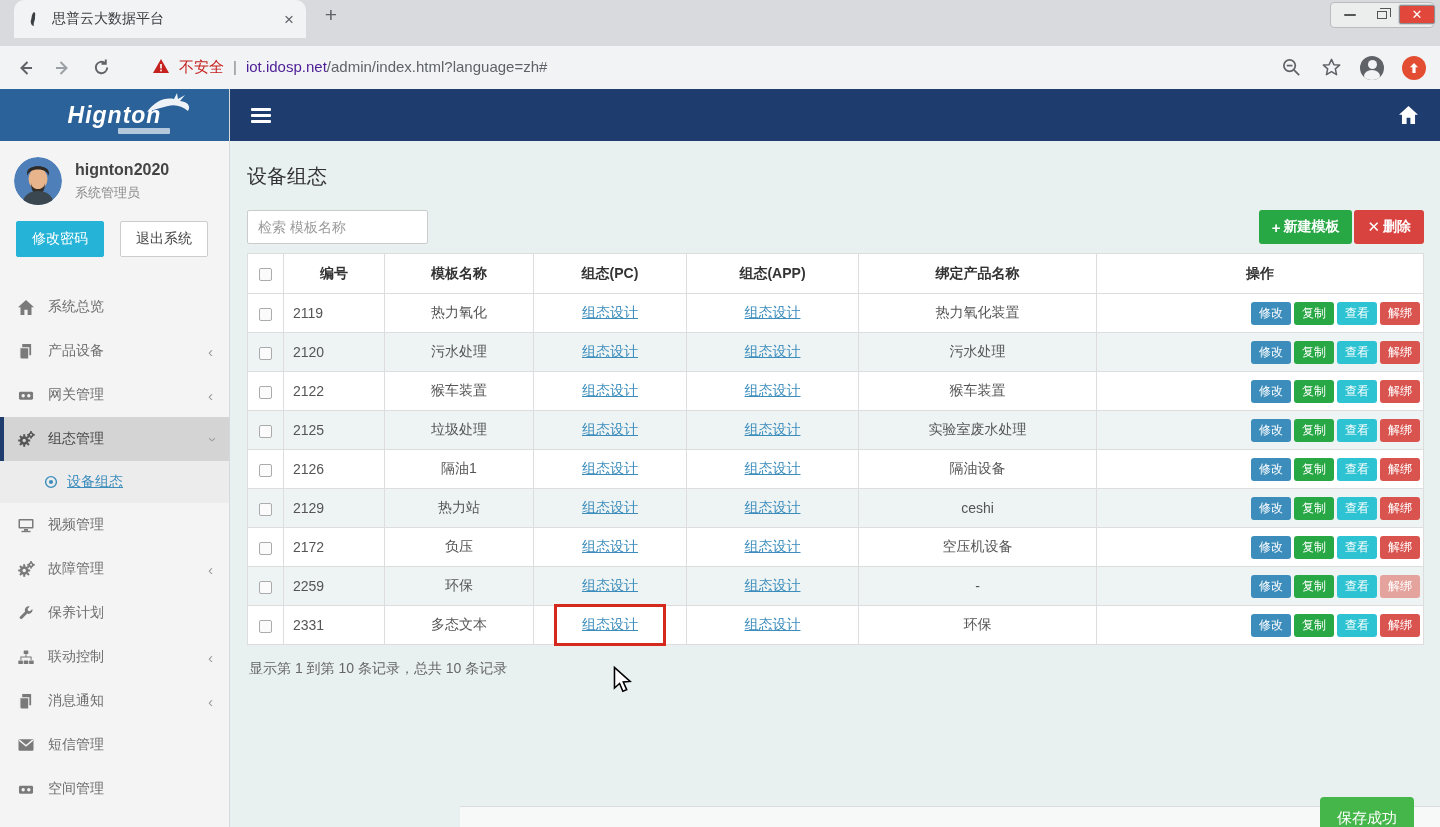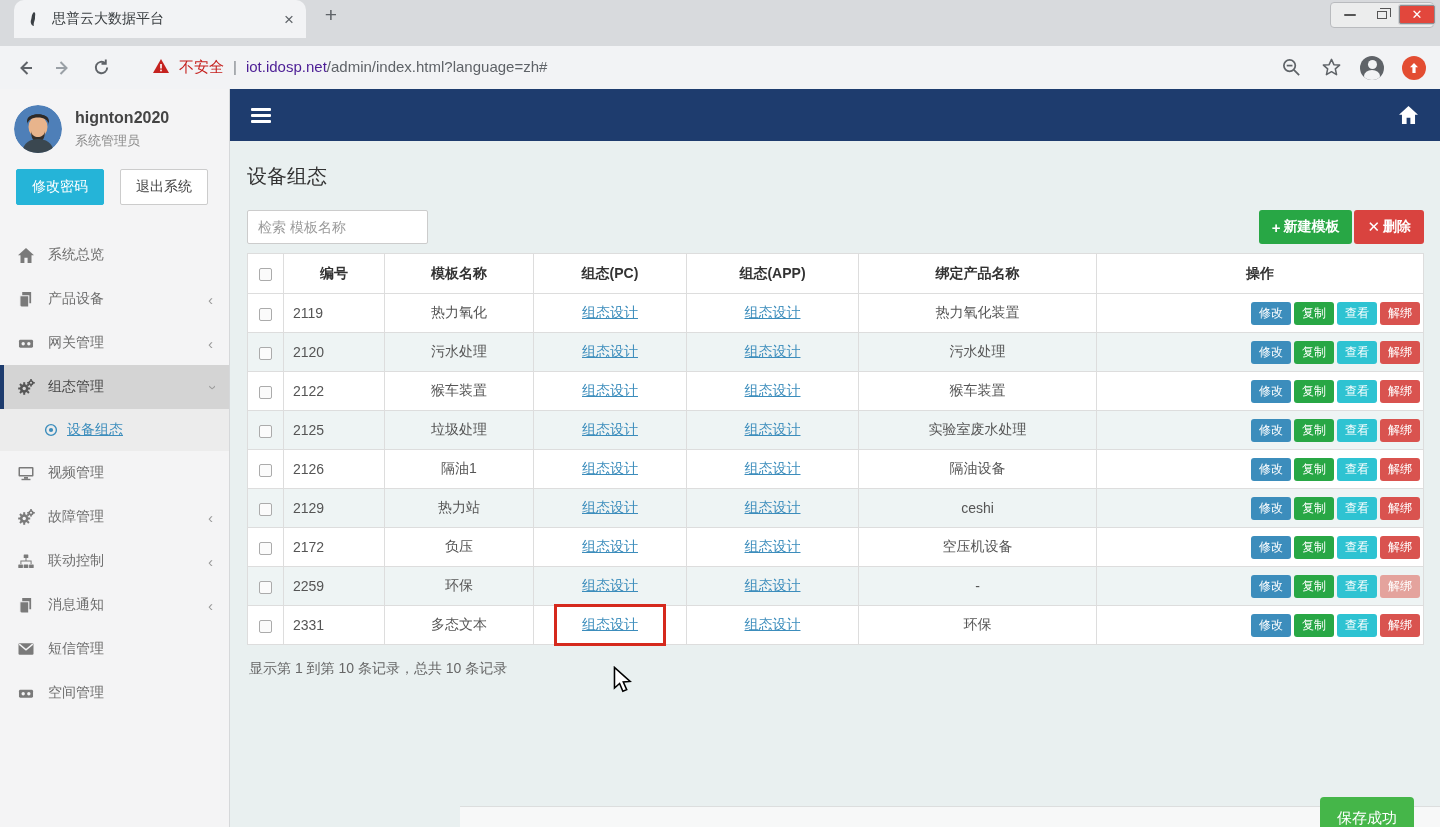--- a/index.html
+++ b/index.html
@@ -171,20 +171,27 @@
         <svg width="12" height="12" viewBox="0 0 12 12">
             <path d="M6 1 10 5.2H7.6V11H4.4V5.2H2Z" fill="#fff"></path>
           </svg>
       </span>
     </div>
   </div>
 
   <div class="app">
 
     <aside class="sidebar">
+      <div class="logo">
+        <svg class="logo-deer" width="52" height="22" viewBox="0 0 52 22">
+            <path d="M4 20 C12 9 22 5 31 7 L34 1 L35 7 L42 3 L37 9 C45 10 48 14 45 19 C39 14 32 12 25 14 C17 16 10 18 4 20Z" fill="#fff" opacity=".92"></path>
+          </svg>
+        <span class="logo-text">Hignton</span>
+        <span class="logo-sub"></span>
+      </div>
 
       <div class="user">
         <span class="uavatar">
           <svg width="48" height="48" viewBox="0 0 48 48">
               <circle cx="24" cy="24" r="24" fill="#4e7fb8"></circle>
               <ellipse cx="24" cy="22" rx="9.5" ry="11" fill="#e8b48c"></ellipse>
               <path d="M13 20 C13 10 35 10 35 20 L35 16 C35 7 13 7 13 16Z" fill="#2e2b28"></path>
               <path d="M14 18 C14 9 34 9 34 18 L34 14 C33 8 15 8 14 14Z" fill="#2e2b28"></path>
               <path d="M17 26 C18 34 30 34 31 26 C31 34 28 37 24 37 C20 37 17 34 17 26Z" fill="#352f2a"></path>
               <path d="M8 48 C9 37 17 34 24 34 C31 34 39 37 40 48Z" fill="#3a4750"></path>
@@ -304,20 +311,28 @@
                 </g>
                 <circle cx="6.2" cy="9.5" r="1.7" fill="var(--bg,#f4f4f5)"></circle>
                 <circle cx="13" cy="3.8" r="1" fill="var(--bg,#f4f4f5)"></circle>
               </svg>
             </span>
             <span class="mi-label">故障管理</span>
             <span class="mi-chev">‹</span>
           </div>
           <div class="menu-item">
             <span class="mi-icon">
+              <svg width="15" height="15" viewBox="0 0 16 16">
+                <path d="M15.2 3.1a4 4 0 0 1-5.3 5L4.6 13.4a1.6 1.6 0 0 1-2.3-2.3L7.6 5.8a4 4 0 0 1 5-5.3L10.2 2.9l.5 2.1 2.1.5Z" fill="currentColor"></path>
+              </svg>
+            </span>
+            <span class="mi-label">保养计划</span>
+          </div>
+          <div class="menu-item">
+            <span class="mi-icon">
               <svg width="16" height="15" viewBox="0 0 16 15">
                 <rect x="5.7" y="0.5" width="4.6" height="3.6" rx="0.5" fill="currentColor"></rect>
                 <rect x="0.3" y="10.5" width="4.6" height="3.6" rx="0.5" fill="currentColor"></rect>
                 <rect x="5.7" y="10.5" width="4.6" height="3.6" rx="0.5" fill="currentColor"></rect>
                 <rect x="11.1" y="10.5" width="4.6" height="3.6" rx="0.5" fill="currentColor"></rect>
                 <path d="M7.5 4.1h1v2.3h5.1v3.5h-1V7.4H3.4v2.5h-1V6.4h5.1Z" fill="currentColor"></path>
               </svg>
             </span>
             <span class="mi-label">联动控制</span>
             <span class="mi-chev">‹</span>

